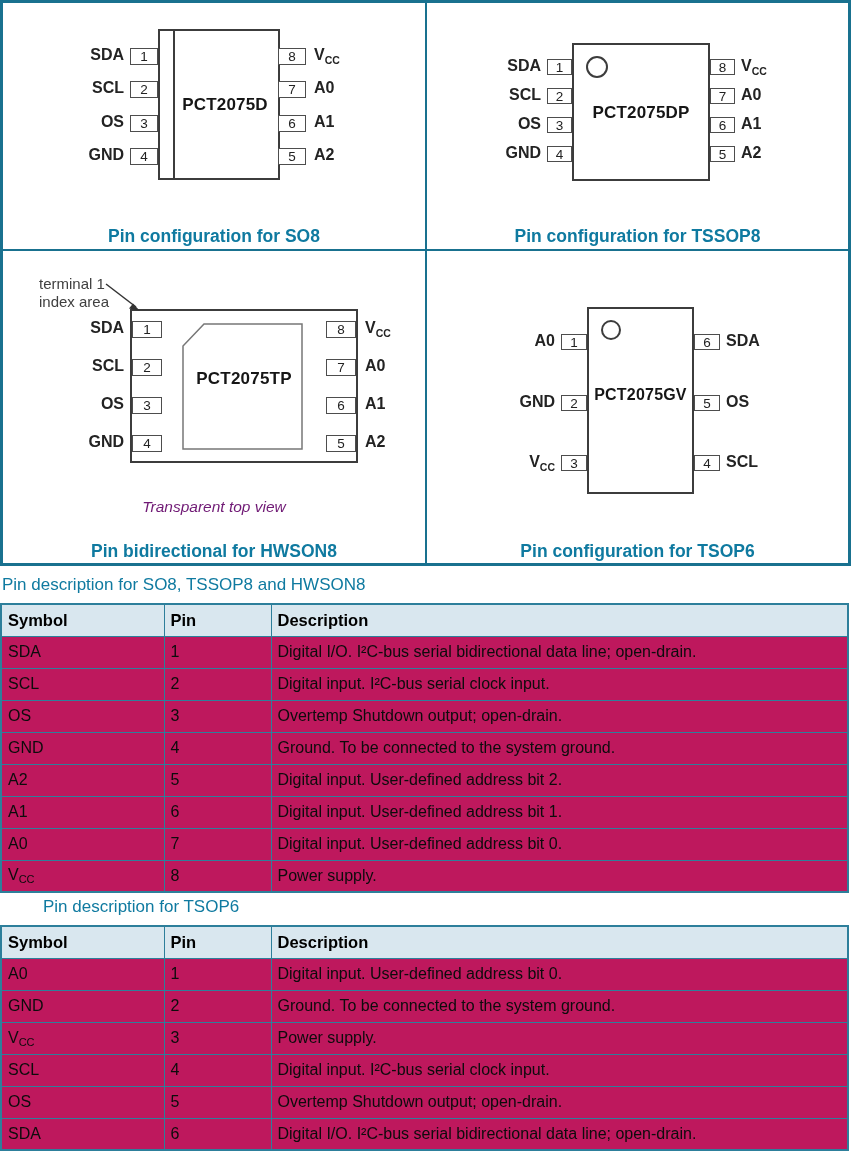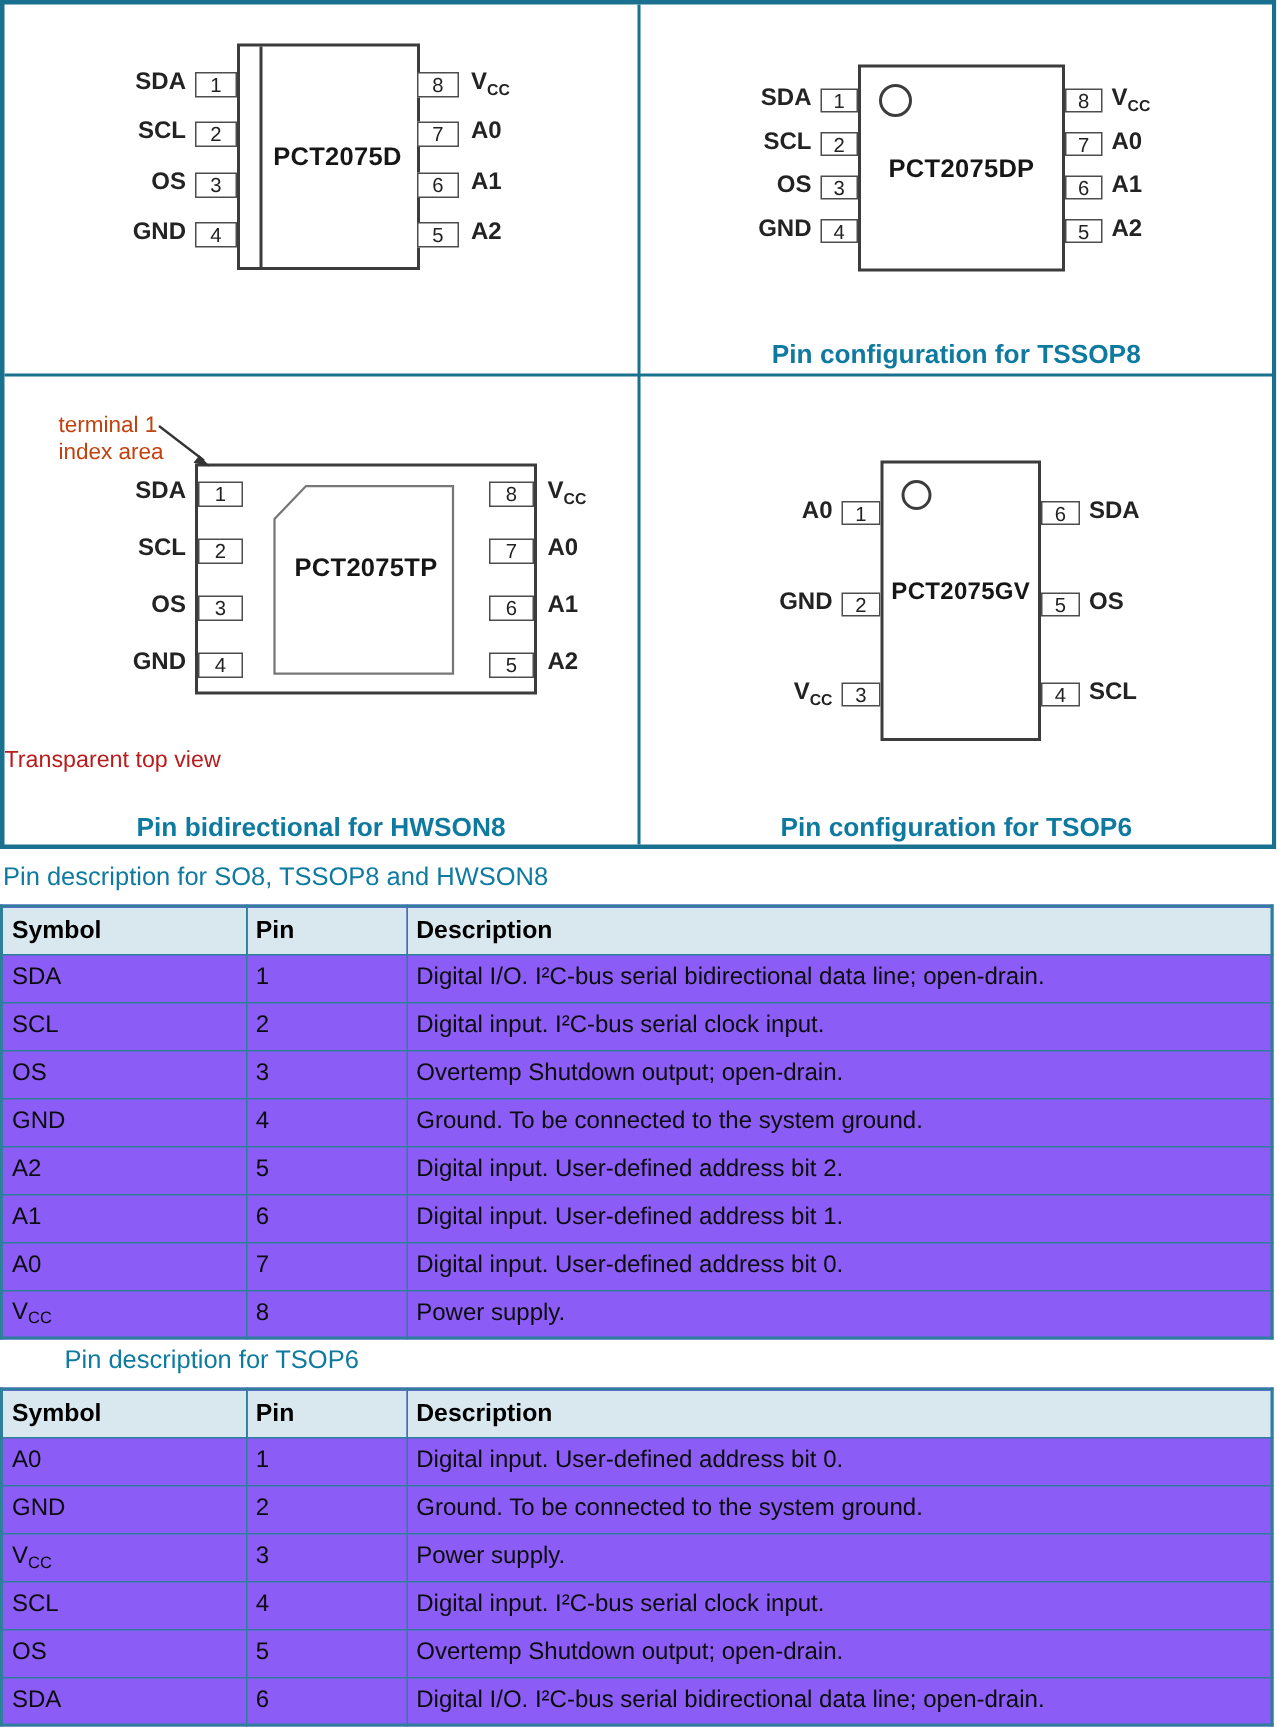--- a/index.html
+++ b/index.html
@@ -27,47 +27,48 @@
   #q-tsop6{left:424px;top:248px;width:421px;height:312px;}
 
   .chip-body{position:absolute;border:2px solid var(--chip-border);background:#fff;}
   .chip-label{position:absolute;text-align:center;font-weight:bold;font-size:17px;color:#161616;letter-spacing:.2px;}
   .caption{position:absolute;left:0;width:100%;text-align:center;font-weight:bold;font-size:17.5px;color:var(--accent);}
   .pin-box{position:absolute;border:1.5px solid var(--pin-border);background:#fff;display:flex;align-items:center;justify-content:center;font-size:13.5px;color:#222;}
   .pin-label{position:absolute;font-weight:bold;font-size:16px;color:#232323;white-space:nowrap;}
   .pin-label sub{font-size:10.5px;font-weight:bold;}
   .index-circle{position:absolute;border:2px solid var(--chip-border);border-radius:50%;background:#fff;}
   .strip{position:absolute;left:13px;top:0;bottom:0;width:2px;background:var(--chip-border);}
-  .annotation{position:absolute;font-size:15px;color:#c2410c;line-height:18px;}
-  .view-note{position:absolute;left:0;width:100%;text-align:left;font-size:15.5px;color:#b91c1c;}
+  .annotation{position:absolute;font-size:15px;color:#404040;line-height:18px;}
+  .view-note{position:absolute;left:0;width:100%;text-align:center;font-size:15.5px;color:#701a75;font-style:italic;}
   .overlay-svg{position:absolute;pointer-events:none;}
 
   
   .tbl-heading{position:absolute;left:2px;font-weight:normal;font-size:17px;color:var(--accent);}
-  .pin-table{position:absolute;left:0;border-collapse:collapse;table-layout:fixed;width:849px;background:#8b5cf6;}
+  .pin-table{position:absolute;left:0;border-collapse:collapse;table-layout:fixed;width:849px;background:#be185d;}
   .pin-table th,.pin-table td{border:1.5px solid var(--table-border);height:32px;padding:0 6px;font-size:16px;vertical-align:middle;text-align:left;overflow:hidden;white-space:nowrap;}
   .pin-table th{background:var(--header-bg);font-weight:bold;font-size:16.5px;color:#000;}
   .pin-table{border:2px solid var(--table-border);}
   .pin-table td{color:#0c0c0c;}
   .pin-table .sub{font-size:11px;vertical-align:-3px;}
 </style>
 </head>
 <body>
 
 <div id="root">
 
   <div class="diagram-section">
     <div class="v-divider"></div>
     <div class="h-divider"></div>
 
     <div class="quad" id="q-so8">
       <div class="chip-body" style="left:155px;top:26px;width:122px;height:151px;">
         <div class="strip"></div>
       </div>
       <div class="chip-label" style="left:155px;width:122px;top:92px;padding-left:12px;">PCT2075D</div>
+      <div class="caption" style="top:223px;">Pin configuration for SO8</div>
     <div class="pin-box" style="left: 127px; top: 44.5px; width: 28px; height: 17px;">
           <span>1</span>
         </div>
         <div class="pin-label" style="top: 43px; left: 0px; width: 121px; text-align: right;">SDA</div>
         <div class="pin-box" style="left: 127px; top: 77.5px; width: 28px; height: 17px;">
           <span>2</span>
         </div>
         <div class="pin-label" style="top: 76px; left: 0px; width: 121px; text-align: right;">SCL</div>
         <div class="pin-box" style="left: 127px; top: 111.5px; width: 28px; height: 17px;">
           <span>3</span>

